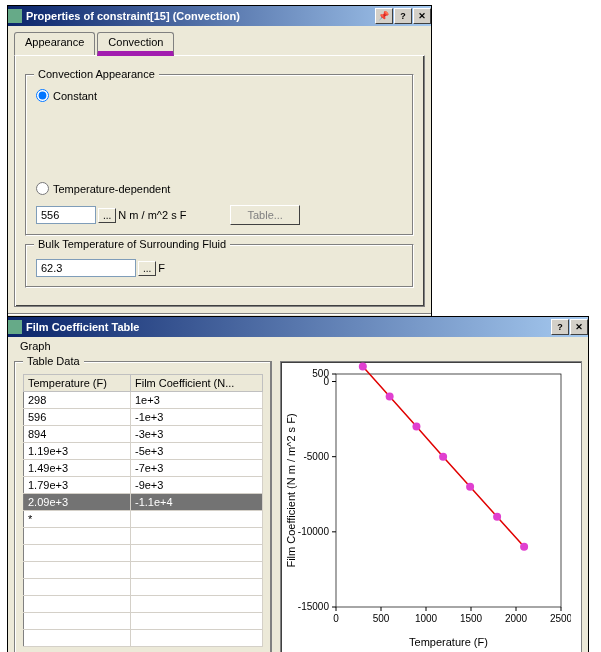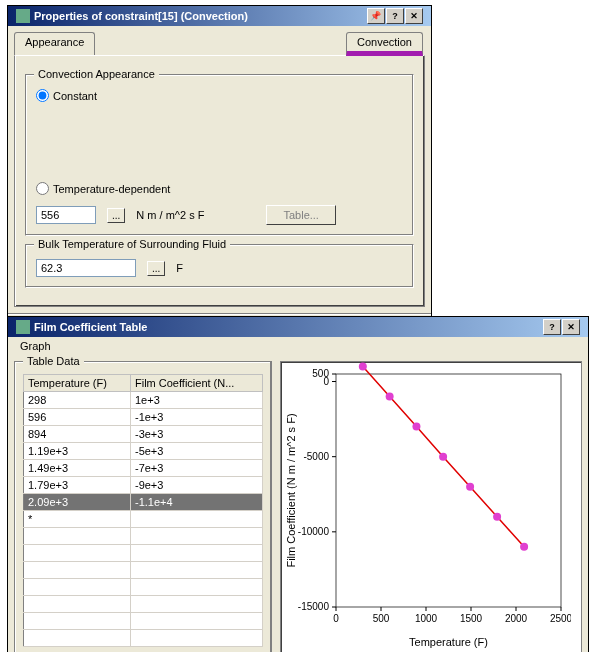--- a/index.html
+++ b/index.html
@@ -13,21 +13,21 @@
   position: relative;
 }
 .dialog {
   position: absolute;
   border: 1px solid #000;
   background: #ece9d8;
 }
 .titlebar {
   background: linear-gradient(to right, #0a246a, #a6caf0);
   color: #fff;
-  padding: 2px 8px;
+  padding: 2px 0;
   font-weight: bold;
   font-size: 11px;
   display: flex;
   align-items: center;
 }
 .titlebar-icon {
   width: 14px;
   height: 14px;
   margin-right: 4px;
   display: inline-flex;
@@ -53,21 +53,20 @@
   align-items: center;
   justify-content: center;
   cursor: pointer;
 }
 .tab-container {
   margin: 6px;
   position: relative;
 }
 .tabs {
   display: flex;
-  justify-content: space-between;
 }
 .tab {
   padding: 3px 10px;
   background: #ece9d8;
   border: 1px solid #808080;
   border-bottom: none;
   border-top-left-radius: 3px;
   border-top-right-radius: 3px;
   margin-right: 2px;
   position: relative;
@@ -117,21 +116,21 @@
   display: flex;
   align-items: center;
   gap: 4px;
 }
 .radio-item input {
   margin: 0;
 }
 .input-row {
   display: flex;
   align-items: center;
-  gap: 11px;
+  gap: 2px;
 }
 .text-input {
   border: 1px solid #7f9db9;
   background: #fff;
   padding: 2px 4px;
   font-family: inherit;
   font-size: 11px;
 }
 .btn-small {
   border: 1px solid #fff;

